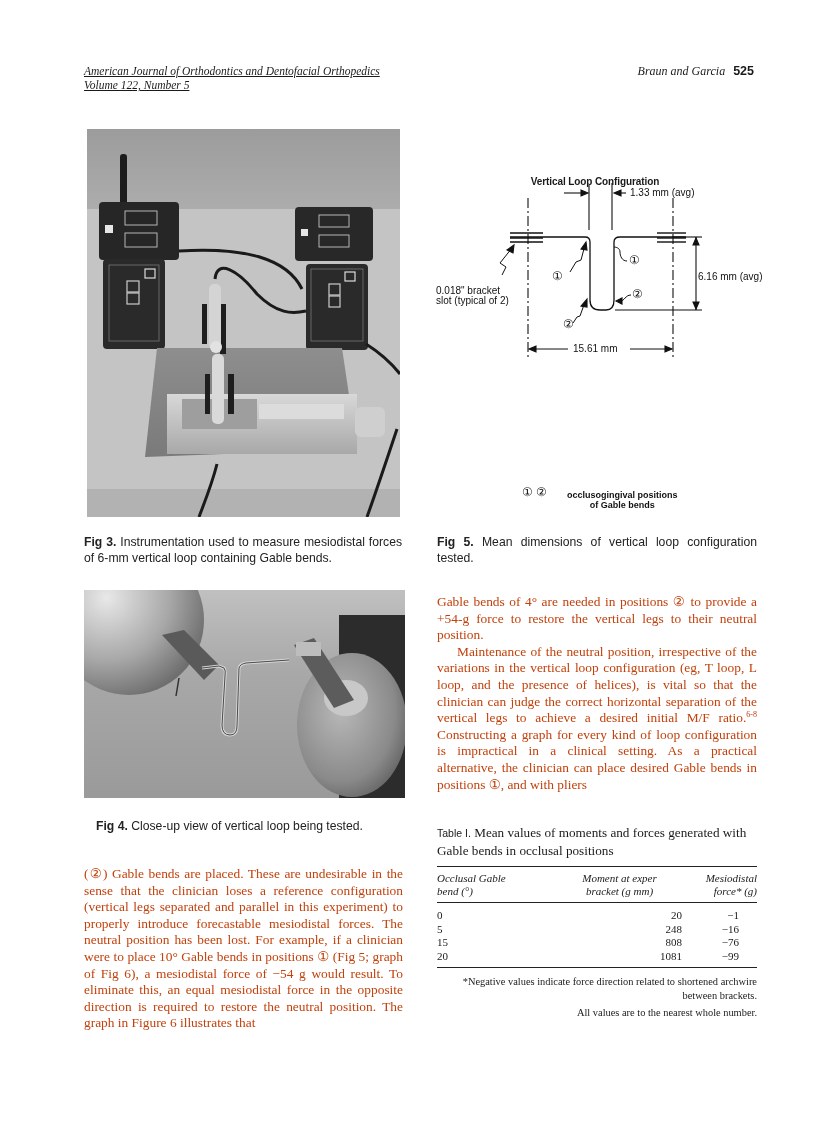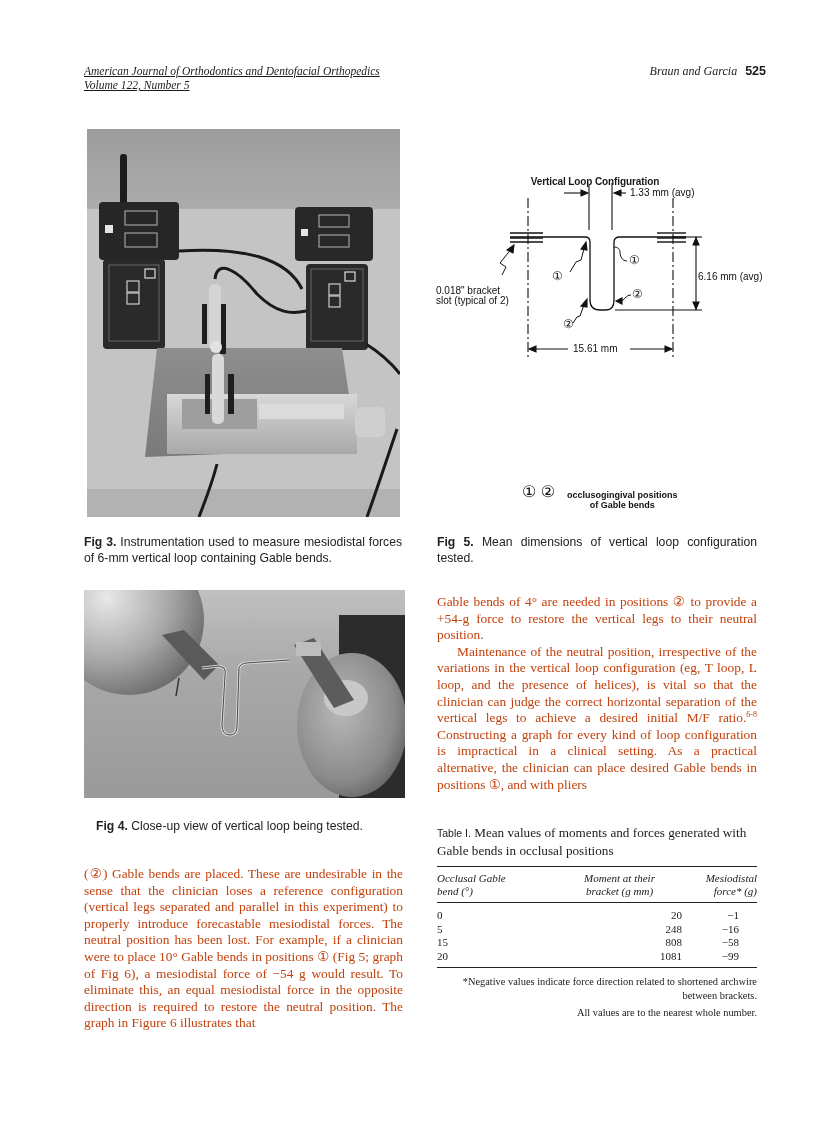--- a/index.html
+++ b/index.html
@@ -2,21 +2,21 @@
 <html><head>
 <meta charset="utf-8">
 <style>
   html, body { margin: 0; padding: 0; background: #ffffff; }
   body { width: 838px; height: 1122px; position: relative; overflow: hidden; color: #1a1a1a; }
   .abs { position: absolute; }
   .serif { font-family: "Liberation Serif", "DejaVu Serif", serif; }
 
   
   .hdr-left { left: 84px; top: 64px; font-size: 11.5px; line-height: 14px; font-style: italic; text-decoration: underline; }
-  .hdr-right { right: 72px; top: 64px; font-size: 12px; line-height: 14px; text-align: right; white-space: nowrap; }
+  .hdr-right { right: 84px; top: 64px; font-size: 12px; line-height: 14px; text-align: right; white-space: nowrap; }
   .hdr-right .authors { font-style: italic; margin-right: 8px; }
   .hdr-right .page { font-family: "Liberation Sans", sans-serif; font-weight: bold; font-size: 12.5px; }
 
   
   .photo { overflow: hidden; background: #9a9a9a; }
   .photo svg { display: block; width: 100%; height: 100%; }
 
   
   .caption { font-family: "Liberation Sans", sans-serif; font-size: 12.2px; line-height: 16px; text-align: justify; color: #222; }
   .caption b { font-weight: bold; }
@@ -181,21 +181,21 @@
   <div class="dlabel" style="left:268px; top:152px;">6.16 mm (avg)</div>
   <div class="dlabel" style="left:143px; top:224px;">15.61 mm</div>
   <div class="dlabel" style="left:6px; top:166px;">
     <div>0.018" bracket</div>
     <div>slot (typical of 2)</div>
   </div>
   <div class="dlabel" style="left:122px; top:151px; font-size:12px;">①</div>
   <div class="dlabel" style="left:199px; top:135px; font-size:12px;">①</div>
   <div class="dlabel" style="left:202px; top:169px; font-size:12px;">②</div>
   <div class="dlabel" style="left:133px; top:199px; font-size:12px;">②</div>
-  <div class="dlabel" style="left:92px; top:367px; font-size:16px;">① ②</div>
+  <div class="dlabel" style="left:92px; top:367px; font-size:12px;">① ②</div>
   <div class="dlabel" style="left:137px; top:370px; font-weight:bold; text-align:center; font-size:9px;">
     <div>occlusogingival positions</div>
     <div>of Gable bends</div>
   </div>
 </div>
 <div class="abs caption" style="left:437px; top:534px; width:320px;">
   <b>Fig 5.</b>
   <span>Mean dimensions of vertical loop configuration tested.</span>
 </div>
 
@@ -253,21 +253,21 @@
 </div>
 
 <div class="abs tbl-wrap">
   <div class="rule-thick"></div>
   <div class="thead-row serif">
     <div class="c1">
       <div>Occlusal Gable</div>
       <div>bend (°)</div>
     </div>
     <div class="c2">
-      <div>Moment at their</div>
+      <div>Moment at exper</div>
       <div>bracket (g mm)</div>
     </div>
     <div class="c3" style="text-align:right;">
       <div>Mesiodistal</div>
       <div>force* (g)</div>
     </div>
   </div>
   <div class="rule-thick"></div>
   <div class="tbody serif">
     <div class="trow">
@@ -276,21 +276,21 @@
       <div class="c3n">−1</div>
     </div>
     <div class="trow">
       <div class="c1">5</div>
       <div class="c2n">248</div>
       <div class="c3n">−16</div>
     </div>
     <div class="trow">
       <div class="c1">15</div>
       <div class="c2n">808</div>
-      <div class="c3n">−58</div>
+      <div class="c3n">−76</div>
     </div>
     <div class="trow">
       <div class="c1">20</div>
       <div class="c2n">1081</div>
       <div class="c3n">−99</div>
     </div>
   </div>
   <div class="rule-thick"></div>
   <div class="footnote">
     <p>*Negative values indicate force direction related to shortened arch­wire between brackets.</p>

